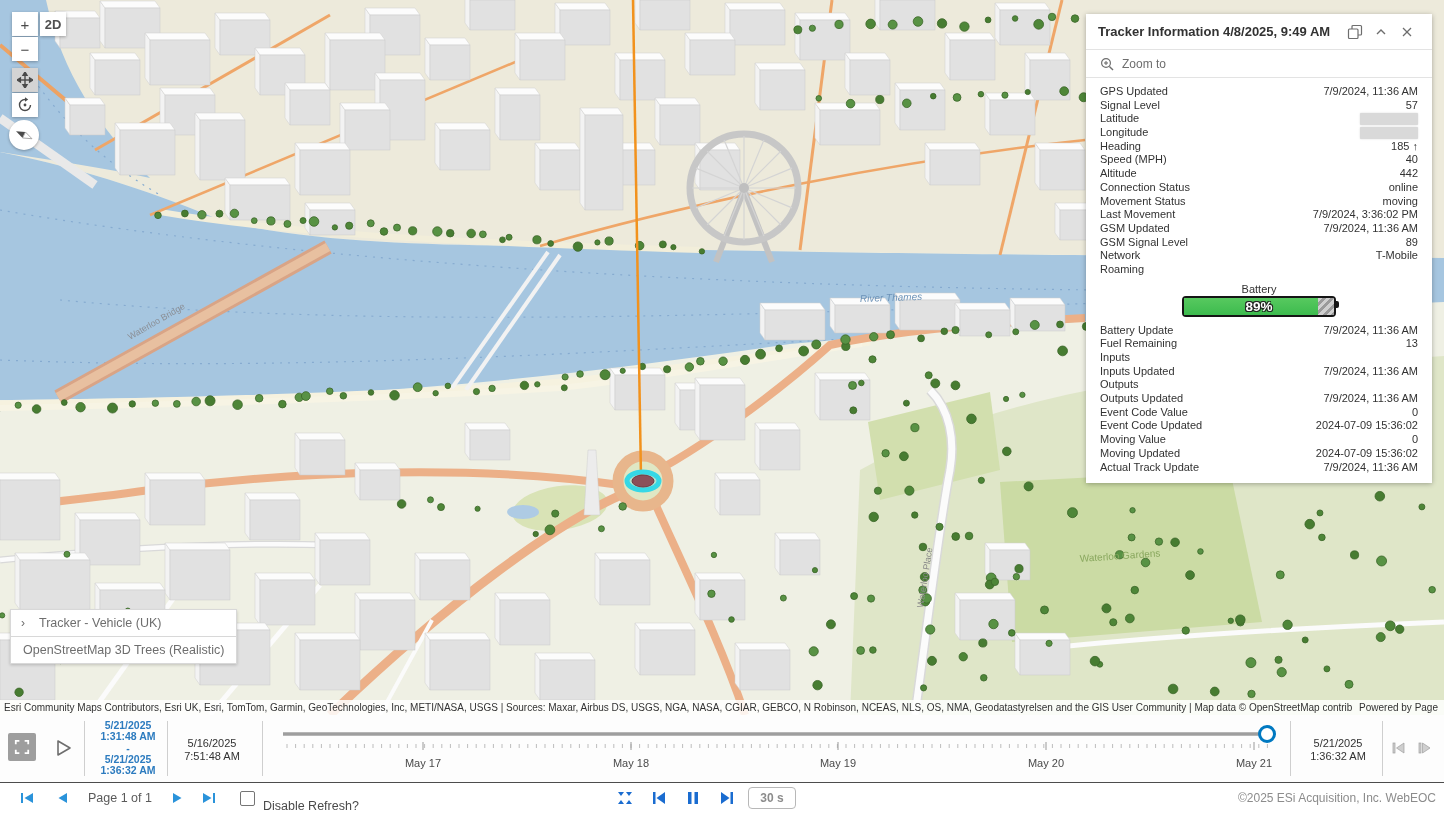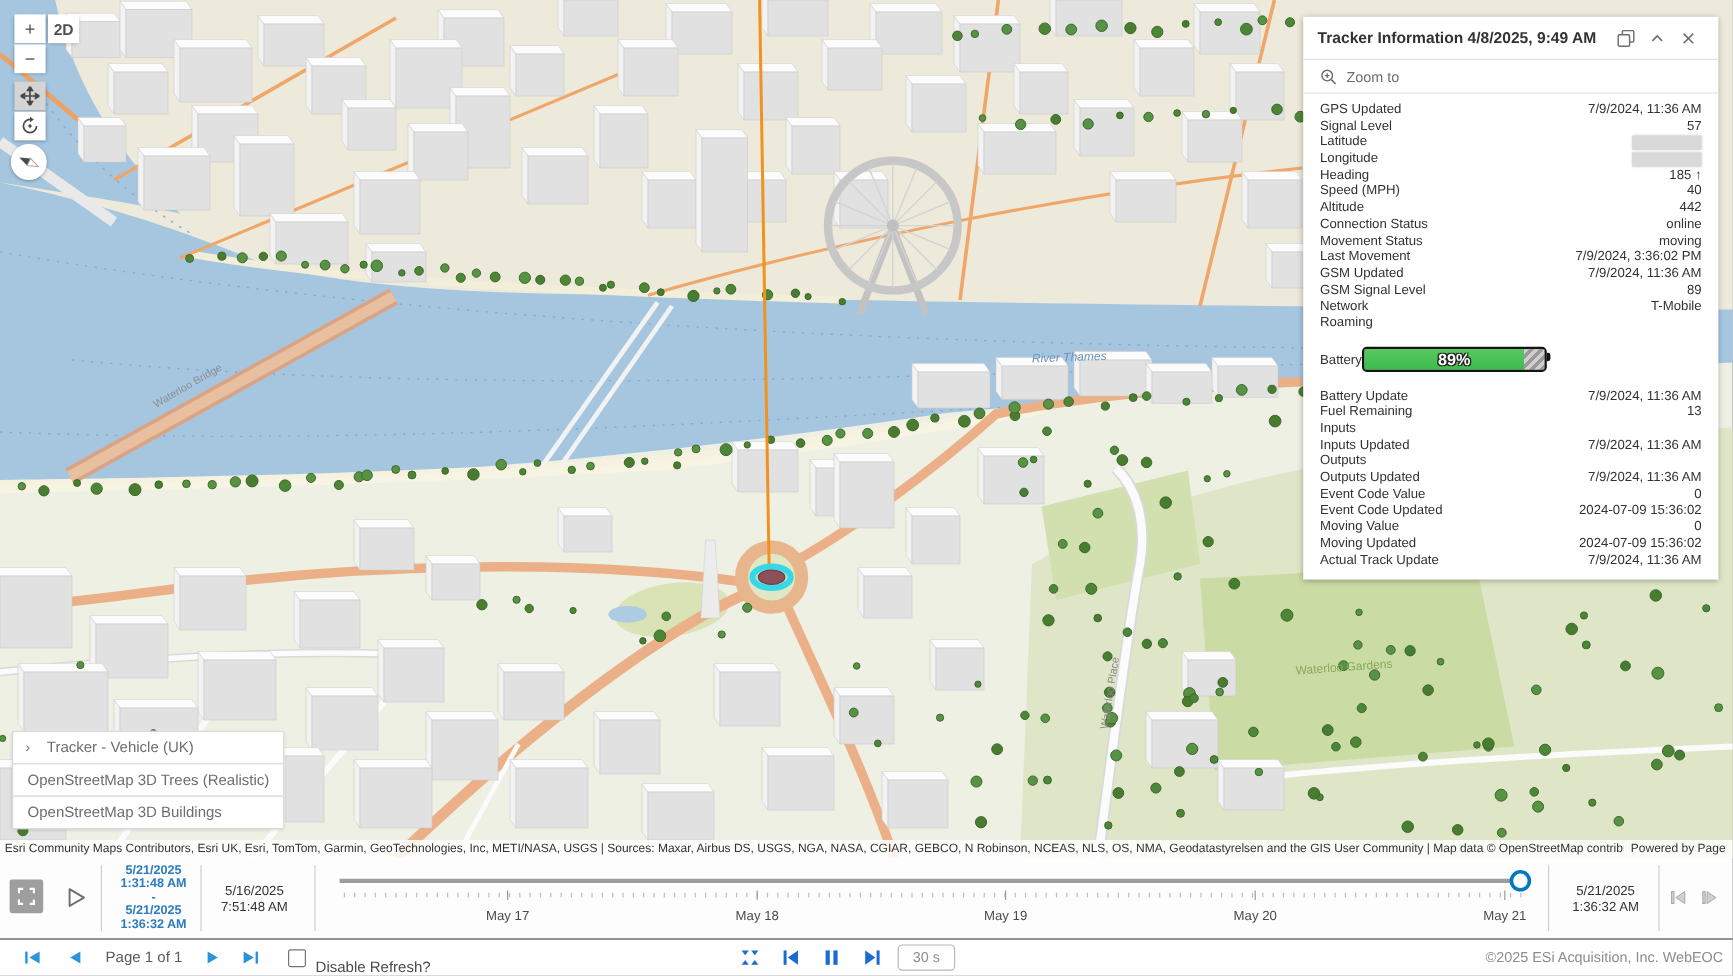--- a/index.html
+++ b/index.html
@@ -23,22 +23,22 @@
   #ptitle{font-size:13px;font-weight:bold;color:#323232;flex:1 1 auto;white-space:nowrap;}
   .hicon{width:26px;height:20px;display:flex;align-items:center;justify-content:center;color:#6e6e6e;cursor:pointer;}
   #zoomrow{display:flex;align-items:center;height:27px;padding:0 14px;border-bottom:1px solid #e3e3e3;flex:0 0 auto;
            color:#6e6e6e;font-size:12px;gap:8px;cursor:pointer;}
   #fields{flex:1 1 auto;padding:7px 14px 0 14px;overflow:hidden;}
   .prow{display:flex;justify-content:space-between;align-items:center;line-height:13.7px;height:13.7px;
         font-size:11px;color:#323232;}
   .prow .lab{white-space:nowrap;}
   .prow .val{white-space:nowrap;text-align:right;}
   .redact{width:58px;height:12px;background:#d9d9d9;border-radius:1px;box-shadow:0 0 2px #d9d9d9;}
-  .batrow{height:34px;margin:6px 0 7px 0;display:flex;align-items:center;
-          font-size:11px;color:#323232;}
+  .batrow{height:34px;margin:6px 0 7px 0;display:flex;justify-content:space-between;align-items:center;
+          font-size:11px;color:#323232;flex-direction:column;}
   #batbar{position:relative;width:150px;height:17px;border:2px solid #151515;border-radius:4px;background:#b9b9b9;overflow:visible;}
   #batbar:after{content:"";position:absolute;right:-5px;top:3px;width:3px;height:7px;background:#151515;border-radius:0 2px 2px 0;}
   #batfill{position:absolute;left:0;top:0;bottom:0;background:linear-gradient(#57c95f,#2ea13c);}
   #batstripe{position:absolute;right:0;top:0;bottom:0;width:11%;
      background:repeating-linear-gradient(135deg,#cfcfcf 0 3px,#9a9a9a 3px 6px);}
   #battxt{position:absolute;inset:0;display:flex;align-items:center;justify-content:center;
      color:#fff;font-weight:bold;font-size:13.5px;
      text-shadow:-1px -1px 0 #222,1px -1px 0 #222,-1px 1px 0 #222,1px 1px 0 #222;}
   
   #layers{position:absolute;left:10px;top:610px;width:227px;box-shadow:0 1px 3px rgba(0,0,0,.2);}
@@ -64,21 +64,21 @@
   #maxlbl{left:1297px;width:82px;}
   #ticksvg{position:absolute;left:0;top:0;}
   .stepbtn{position:absolute;top:22px;width:22px;height:22px;display:flex;align-items:center;justify-content:center;cursor:pointer;}
   
   #toolbar{position:absolute;left:0;top:783px;width:1444px;height:30px;background:#fff;display:flex;align-items:center;}
   .tbico{width:26px;height:20px;display:flex;align-items:center;justify-content:center;cursor:pointer;}
   #pagelbl{font-size:12.5px;color:#5a5a5a;padding:0 12px;}
   #chkwrap{display:flex;align-items:center;margin-left:18px;gap:8px;}
   #chk{width:13px;height:13px;border:1.5px solid #757575;border-radius:2px;background:#fff;cursor:pointer;}
   #chklbl{font-size:12.5px;color:#4a4a4a;margin-top:15px;}
-  #midgroup{position:absolute;left:612px;display:flex;align-items:center;gap:8px;}
+  #midgroup{position:absolute;left:612px;display:flex;align-items:center;gap:8px;font-weight:bold;}
   #intbox{width:46px;height:20px;border:1px solid #b8b8b8;border-radius:4px;display:flex;align-items:center;
           justify-content:center;font-size:12px;color:#8c8c8c;}
   #copyright{position:absolute;right:8px;font-size:12px;color:#8c8c8c;}
 </style>
 </head>
 <body>
 
 <div id="app">
 
   <svg id="map" viewBox="0 0 1444 715">
@@ -848,23 +848,20 @@
   </div>
 
   <div id="layers">
       <div class="lrow">
         <span class="chev" style="transform: rotate(0deg);">›</span>
         <span>Tracker - Vehicle (UK)</span>
       </div>
       <div class="lrow noexp">
         <span>OpenStreetMap 3D Trees (Realistic)</span>
       </div>
-      <div class="lrow noexp">
-        <span>OpenStreetMap 3D Buildings</span>
-      </div>
     </div>
 
   <div id="attrib">
     <div id="attribtxt">Esri Community Maps Contributors, Esri UK, Esri, TomTom, Garmin, GeoTechnologies, Inc, METI/NASA, USGS | Sources: Maxar, Airbus DS, USGS, NGA, NASA, CGIAR, GEBCO, N Robinson, NCEAS, NLS, OS, NMA, Geodatastyrelsen and the GIS User Community | Map data © OpenStreetMap contributors, Microsoft, Google, and Esri Co…</div>
     <div id="poweredby">Powered by Page</div>
   </div>
 
   <div id="timeline">
     <div id="fsbtn">
       <svg width="16" height="16" viewBox="0 0 18 18">

